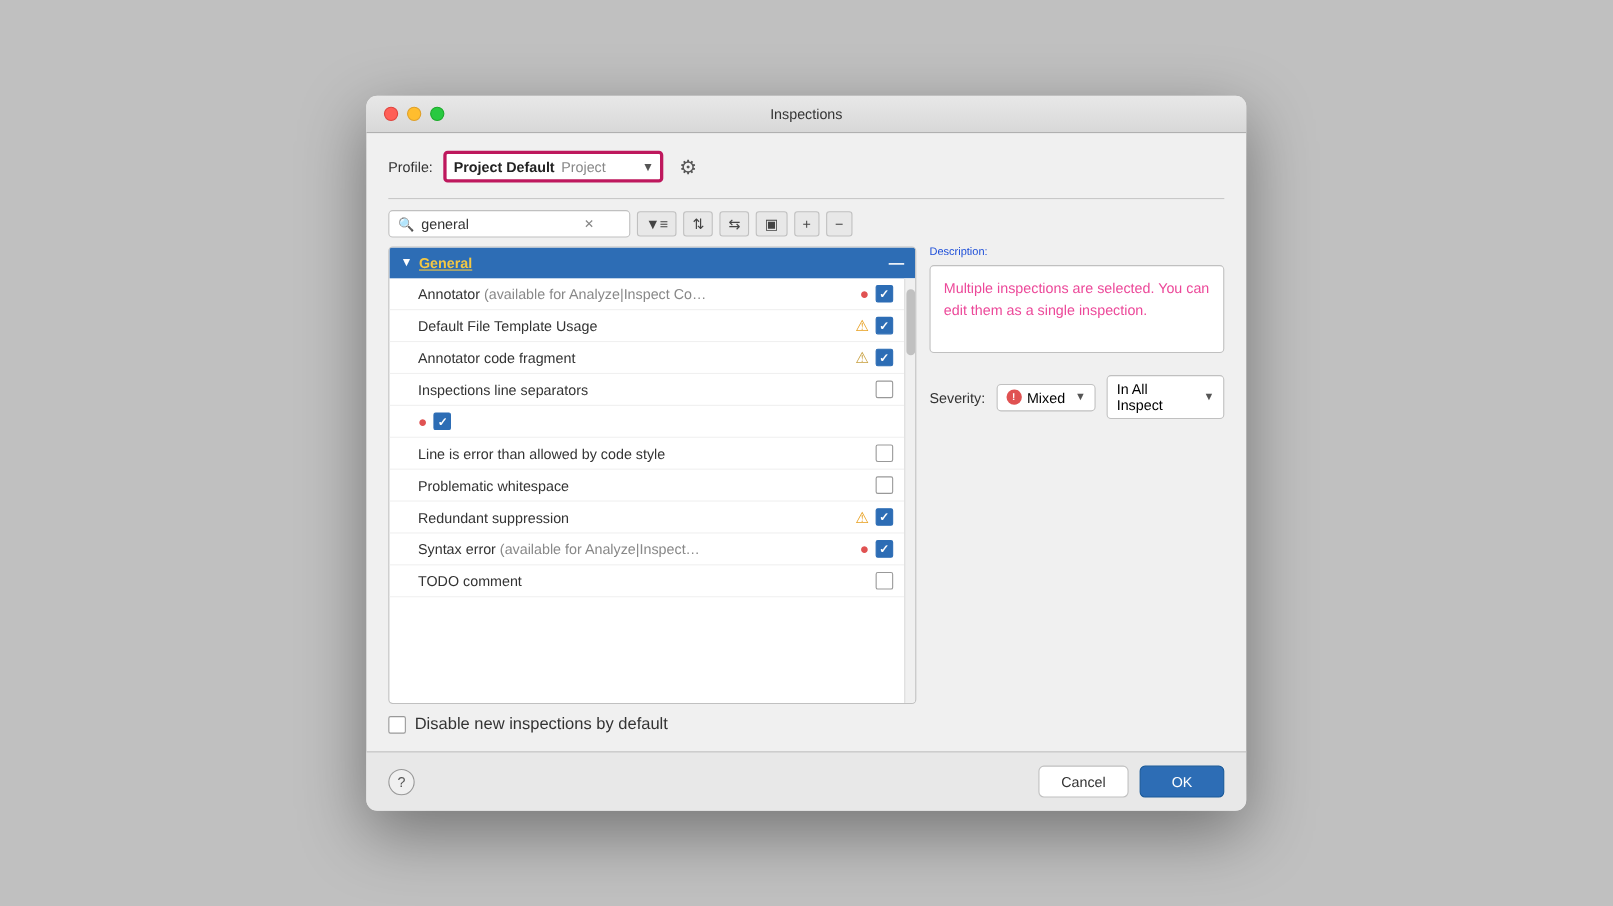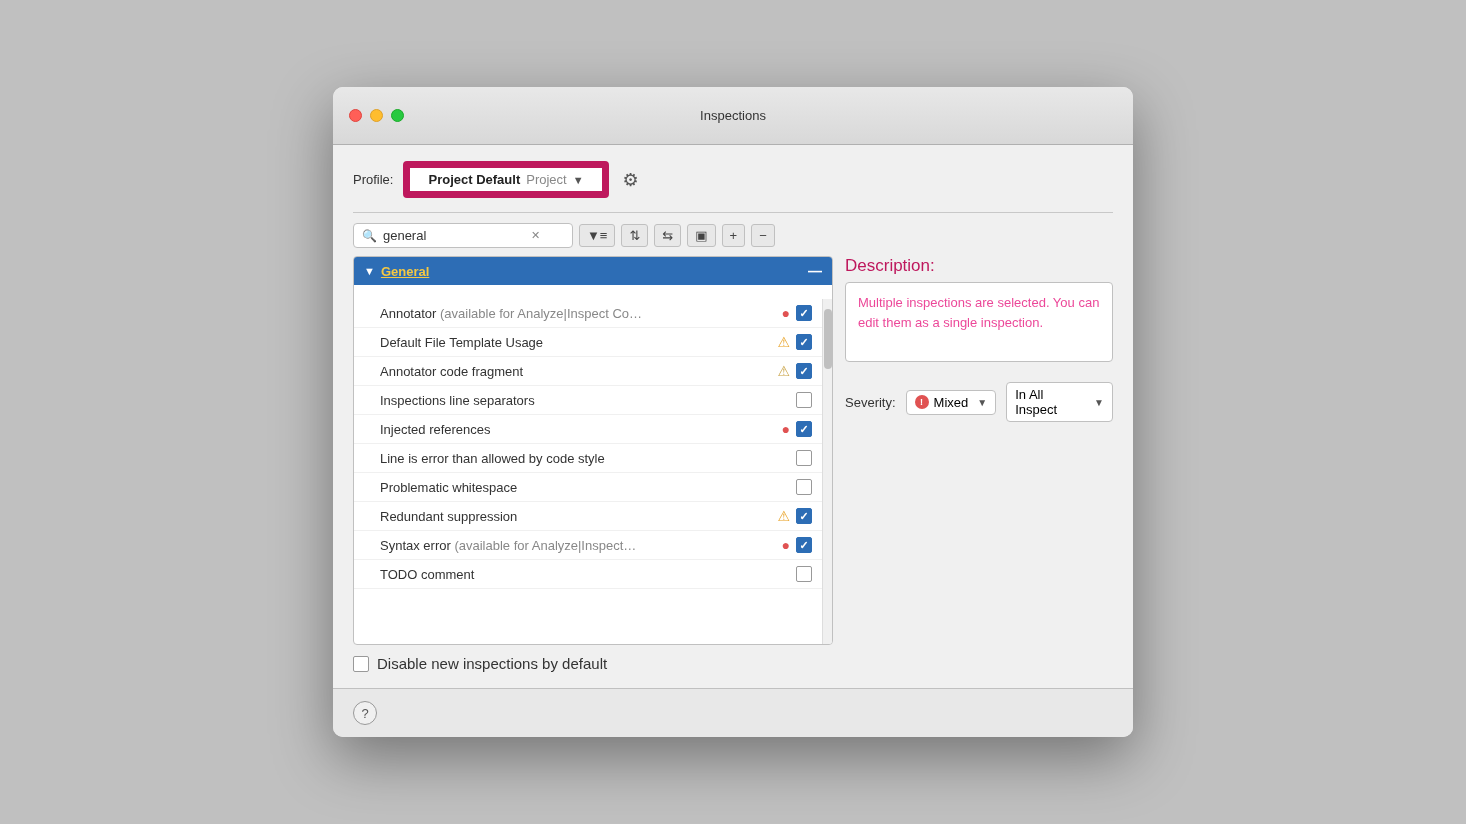--- a/index.html
+++ b/index.html
@@ -24,21 +24,21 @@
       flex-direction: column;
       overflow: hidden;
     }
 
     
     .title-bar {
       background: linear-gradient(to bottom, #e8e8e8, #d8d8d8);
       border-bottom: 1px solid #b0b0b0;
       display: flex;
       align-items: center;
-      padding: 22px 16px;
+      padding: 10px 16px;
       position: relative;
     }
 
     .traffic-lights {
       display: flex;
       gap: 8px;
       align-items: center;
     }
 
     .traffic-light {
@@ -80,23 +80,23 @@
     .profile-label {
       font-size: 13px;
       color: #333;
       font-weight: 500;
     }
 
     .profile-dropdown {
       display: flex;
       align-items: center;
       background: white;
-      border: 7px solid #be185d;
+      border: 3px solid #be185d;
       border-radius: 4px;
-      padding: 4px 18px;
+      padding: 4px 6px;
       cursor: pointer;
       font-size: 13px;
       gap: 6px;
       min-width: 200px;
     }
 
     .profile-dropdown-name {
       font-weight: 600;
       color: #222;
     }
@@ -289,21 +289,20 @@
       color: white;
       font-size: 11px;
       font-weight: 700;
     }
 
     
     .scroll-area {
       display: flex;
       flex: 1;
       overflow: hidden;
-      margin-top: 14px;
     }
 
     .list-scroll {
       flex: 1;
       overflow-y: auto;
     }
 
     .scrollbar-track {
       width: 10px;
       background: #f0f0f0;
@@ -331,22 +330,22 @@
 
     
     .right-panel {
       flex: 1;
       display: flex;
       flex-direction: column;
       gap: 14px;
     }
 
     .description-label {
-      font-size: 17px;
-      color: #be185d;
+      font-size: 10px;
+      color: #1d4ed8;
       font-weight: 500;
       margin-bottom: 6px;
     }
 
     .description-box {
       border: 1px solid #c0c0c0;
       border-radius: 4px;
       background: white;
       padding: 10px 12px;
       font-size: 13px;
@@ -524,21 +523,20 @@
               <span class="severity-icon" style="color:#c8a040;">⚠</span>
               <div class="checkbox checked"></div>
             </div>
 
             <div class="inspection-item">
               <span class="inspection-name">Inspections line separators</span>
               <div class="checkbox"></div>
             </div>
 
             <div class="inspection-item">
-              <span class="inspection-name">Injected references</span>
               <span class="severity-icon severity-error">●</span>
               <div class="checkbox checked"></div>
             </div>
 
             <div class="inspection-item">
               <span class="inspection-name">Line is error than allowed by code style</span>
               <div class="checkbox"></div>
             </div>
 
             <div class="inspection-item">
@@ -592,14 +590,18 @@
     </div>
 
     <div class="disable-row">
       <div class="checkbox"></div>
       <span>Disable new inspections by default</span>
     </div>
   </div>
 
   <div class="bottom-bar">
     <button class="help-btn">?</button>
+    <div class="bottom-buttons">
+      <button class="btn-cancel">Cancel</button>
+      <button class="btn-ok">OK</button>
+    </div>
   </div>
 </div>
 
 </body></html>

